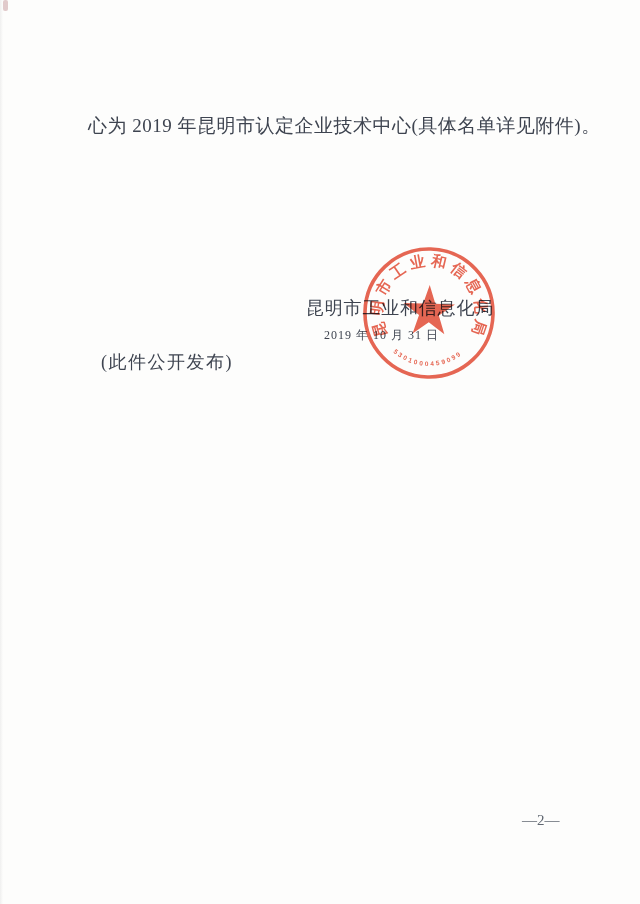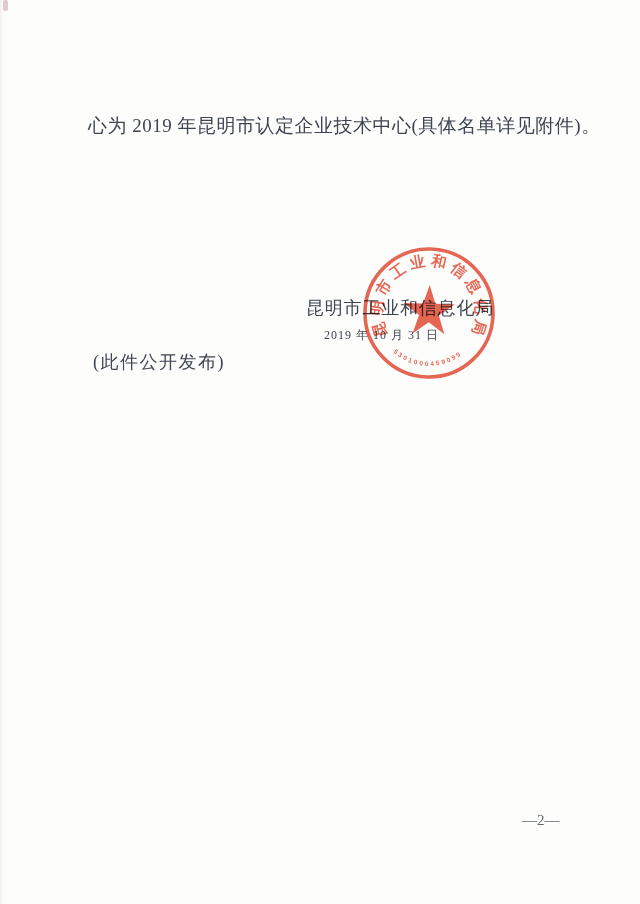--- a/index.html
+++ b/index.html
@@ -20,21 +20,21 @@
     color: #3e4450;
     font-size: 19px;
     line-height: 27px;
     letter-spacing: 0.5px;
     white-space: nowrap;
   }
   .paragraph   { left: 88px;  top: 112px; }
   .attachment  { left: 122px; top: 184px; }
   .issuer      { left: 306px; top: 295px; font-size: 18px; letter-spacing: 0.8px; }
   .issue-date  { left: 324px; top: 322px; font-size: 12px; letter-spacing: 1px; }
-  .public-note { left: 93px; top: 349px; font-size: 18px; letter-spacing: 1.5px; }
+  .public-note { left: 101px; top: 349px; font-size: 18px; letter-spacing: 1.5px; }
   .page-number {
     position: absolute;
     left: 522px; top: 812px;
     color: #5f6670;
     font-size: 15px;
     letter-spacing: 0px;
     white-space: nowrap;
   }
   .seal {
     position: absolute;

